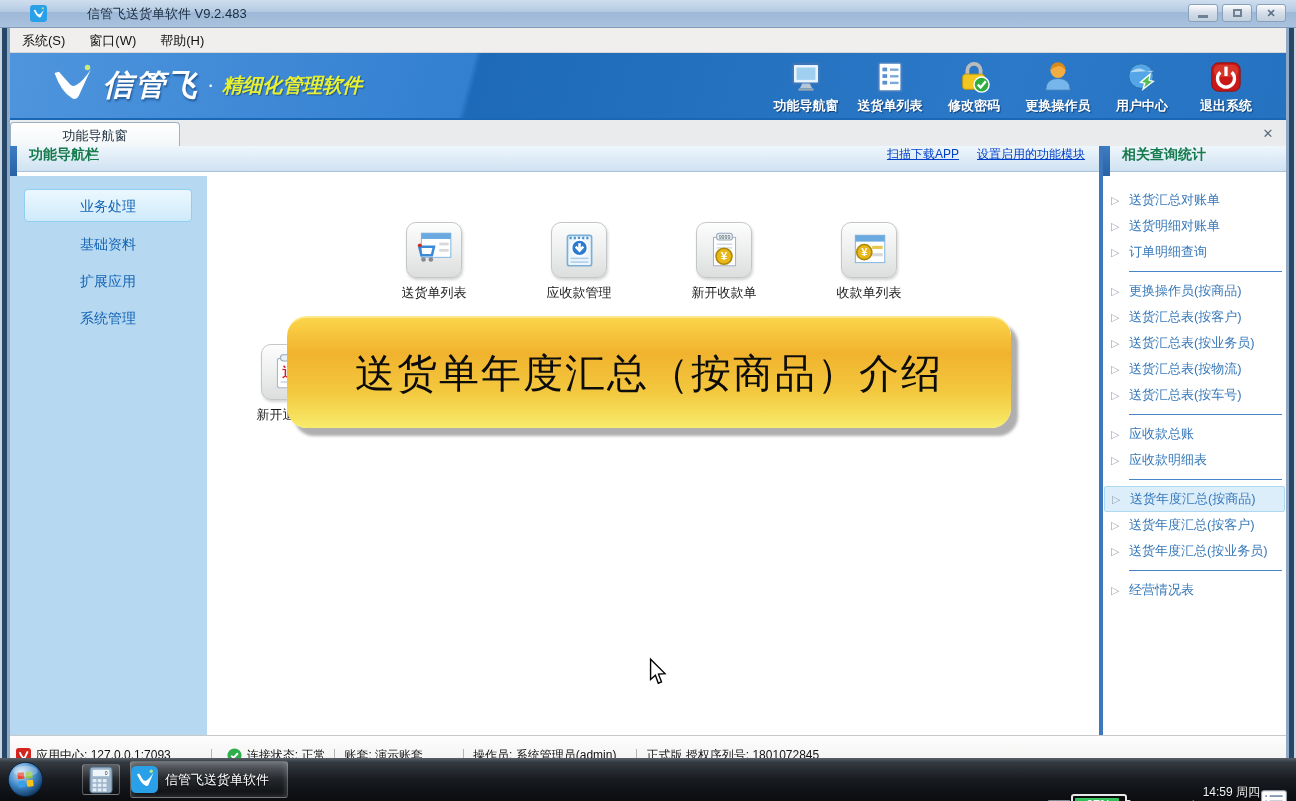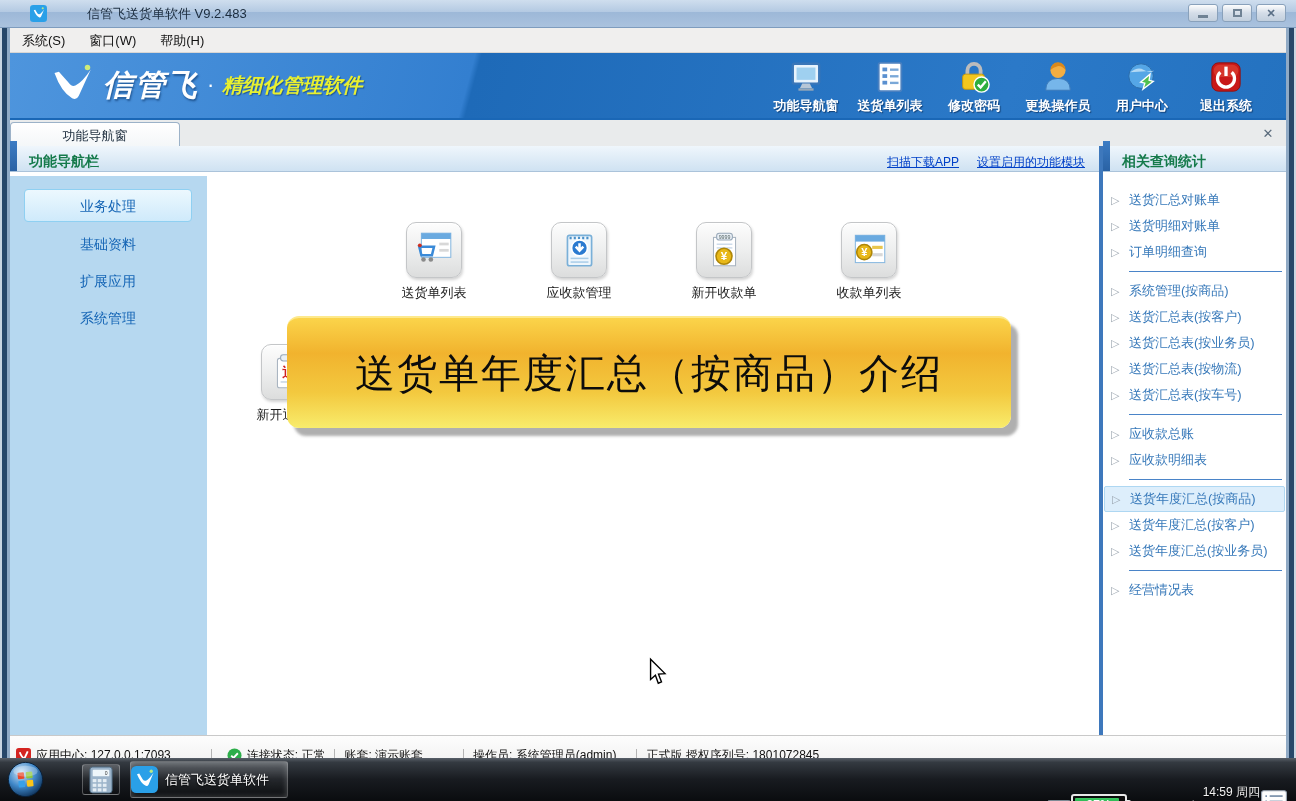--- a/index.html
+++ b/index.html
@@ -43,21 +43,21 @@
 
   
   .tabstrip { position:absolute; left:10px; top:118px; width:1276px; height:28px; background:#e9ebec; border-top:2px solid #1a67b6; }
   .tab { position:absolute; left:0; top:2px; width:170px; height:26px; background:linear-gradient(#ffffff,#f3f6f8);
     border:1px solid #9cb2c8; border-bottom:none; border-radius:4px 4px 0 0;
     text-align:center; line-height:25px; font-size:13px; color:#1c2c3c; }
   .tabclose { position:absolute; right:10px; top:6px; width:16px; height:16px; color:#5a6b7c; font-size:13px; text-align:center; line-height:16px; }
 
   
   .secbar { position:absolute; top:146px; height:26px; background:linear-gradient(#eff6fc,#cfe2f2);
-    border-bottom:1px solid #abc3da; display:flex; align-items:flex-end; }
+    border-bottom:1px solid #abc3da; display:flex; align-items:flex-start; }
   .secbar.left { left:10px; width:1089px; }
   .secbar.right { left:1103px; width:183px; }
   .accent { width:7px; height:30px; background:linear-gradient(#3c7cc4,#2a62a4); flex:0 0 auto; }
   .sectitle { margin-left:12px; color:#157a4b; font-size:14px; font-weight:bold; }
   .seclinks { margin-left:auto; margin-right:14px; display:flex; gap:18px; }
   .seclinks a { color:#0040c8; font-size:12px; text-decoration:underline; cursor:pointer; }
   .vdivider { position:absolute; left:1099px; top:146px; width:4px; height:589px; background:#3e78bc; }
 
   
   .sidebar { position:absolute; left:10px; top:176px; width:231px; height:559px;
@@ -69,21 +69,21 @@
   .main { position:absolute; left:207px; top:176px; width:892px; height:559px; background:#fff; }
   .shortcut { position:absolute; width:104px; text-align:center; cursor:pointer; }
   .icobtn { width:56px; height:56px; margin:0 auto; border-radius:10px;
     background:linear-gradient(#fdfdfd,#eceded 55%,#dcdddd); border:1px solid #c4c6c8;
     box-shadow:inset 0 1px 0 #fff, 1px 2px 3px rgba(0,0,0,.18);
     display:flex; align-items:center; justify-content:center; }
   .icobtn svg { width:42px; height:42px; }
   .shortcut .slabel { margin-top:6px; font-size:13px; color:#1c1c1c; white-space:nowrap; }
 
   .banner { position:absolute; left:80px; top:140px; width:724px; height:112px; z-index:5;
-    border-radius:12px;
+    border-radius:20px;
     background:linear-gradient(180deg,#fbd44a 0%,#f1b32e 32%,#f3c93f 68%,#f8ec6c 100%);
     box-shadow:7px 8px 3px rgba(110,110,110,.55);
     border-top:2px solid #fde98c;
     display:flex; align-items:center; justify-content:center; }
   .banner .btxt { font-family:"Liberation Serif",serif; font-size:40px; color:#0c0c0c; letter-spacing:2px; white-space:nowrap; }
 
   .cursor { position:absolute; left:437px; top:481px; width:26px; height:30px; z-index:10; }
 
   .rightpanel { position:absolute; left:1103px; top:176px; width:183px; height:559px; background:#fff; padding-top:11px; }
   .rp-item { height:26px; display:flex; align-items:center; padding-left:7px; margin:0 1px; cursor:pointer; }
@@ -344,21 +344,21 @@
         <span class="arr">▷</span>
         <span class="rlabel">送货明细对账单</span>
       </div>
     <div class="rp-item">
         <span class="arr">▷</span>
         <span class="rlabel">订单明细查询</span>
       </div>
     <div class="rp-div"></div>
     <div class="rp-item">
         <span class="arr">▷</span>
-        <span class="rlabel">系统管理(按商品)</span>
+        <span class="rlabel">更换操作员(按商品)</span>
       </div>
     <div class="rp-item">
         <span class="arr">▷</span>
         <span class="rlabel">送货汇总表(按客户)</span>
       </div>
     <div class="rp-item">
         <span class="arr">▷</span>
         <span class="rlabel">送货汇总表(按业务员)</span>
       </div>
     <div class="rp-item">

